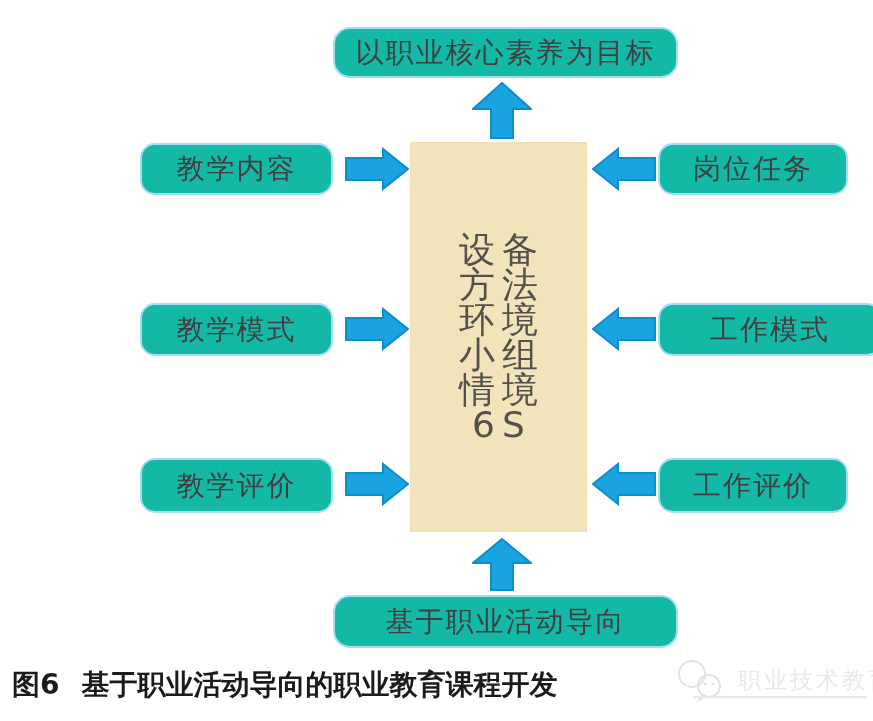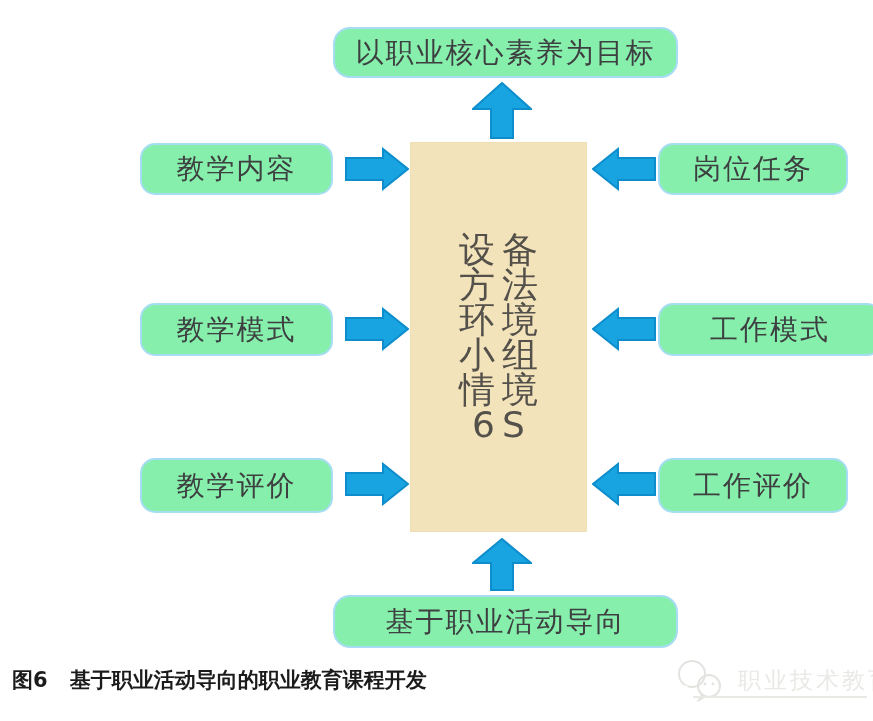--- a/index.html
+++ b/index.html
@@ -12,21 +12,21 @@
     position: relative;
     width: 873px;
     height: 721px;
     background: #ffffff;
     overflow: hidden;
   }
   
   .node {
     position: absolute;
     box-sizing: border-box;
-    background: #86efac;
+    background: #14b8a6;
     border: 2px solid #a6ddf3;
     border-radius: 15px;
     display: flex;
     align-items: center;
     justify-content: center;
     font-size: 28px;
     color: #3d3f40;
     letter-spacing: 2px;
     white-space: nowrap;
   }
@@ -73,21 +73,21 @@
   .arrow-la3 { left: 345px; top: 462px; width: 64px; height: 44px; }
   .arrow-ra1 { left: 592px; top: 147px; width: 64px; height: 44px; }
   .arrow-ra2 { left: 592px; top: 307px; width: 64px; height: 44px; }
   .arrow-ra3 { left: 592px; top: 462px; width: 64px; height: 44px; }
 
   
   .caption {
     position: absolute;
     left: 12px;
     top: 666px;
-    font-size: 21px;
+    font-size: 28px;
     font-weight: bold;
     color: #1b1b1b;
     white-space: nowrap;
   }
   .caption .fig-label { margin-right: 22px; }
 
   
   .watermark {
     position: absolute;
     left: 672px;

